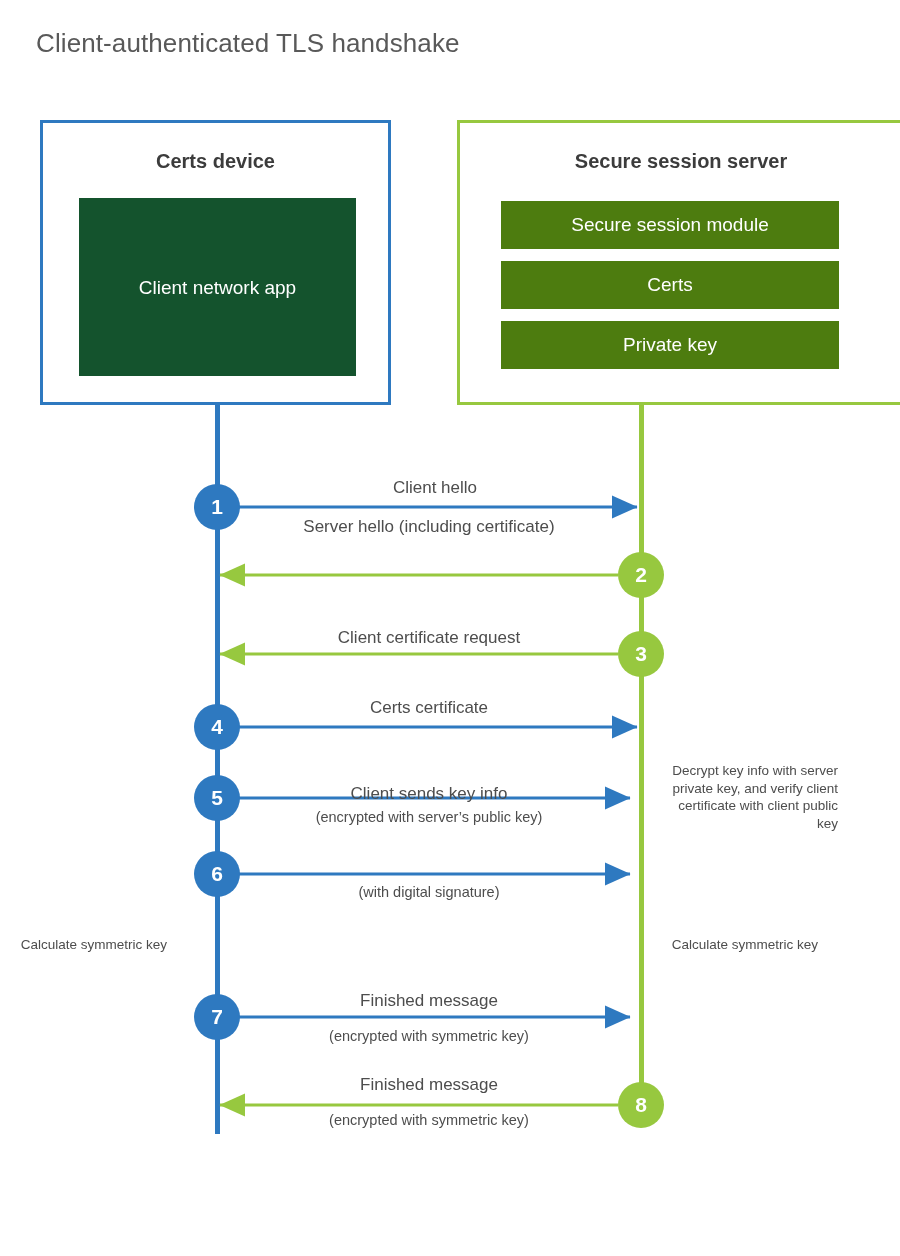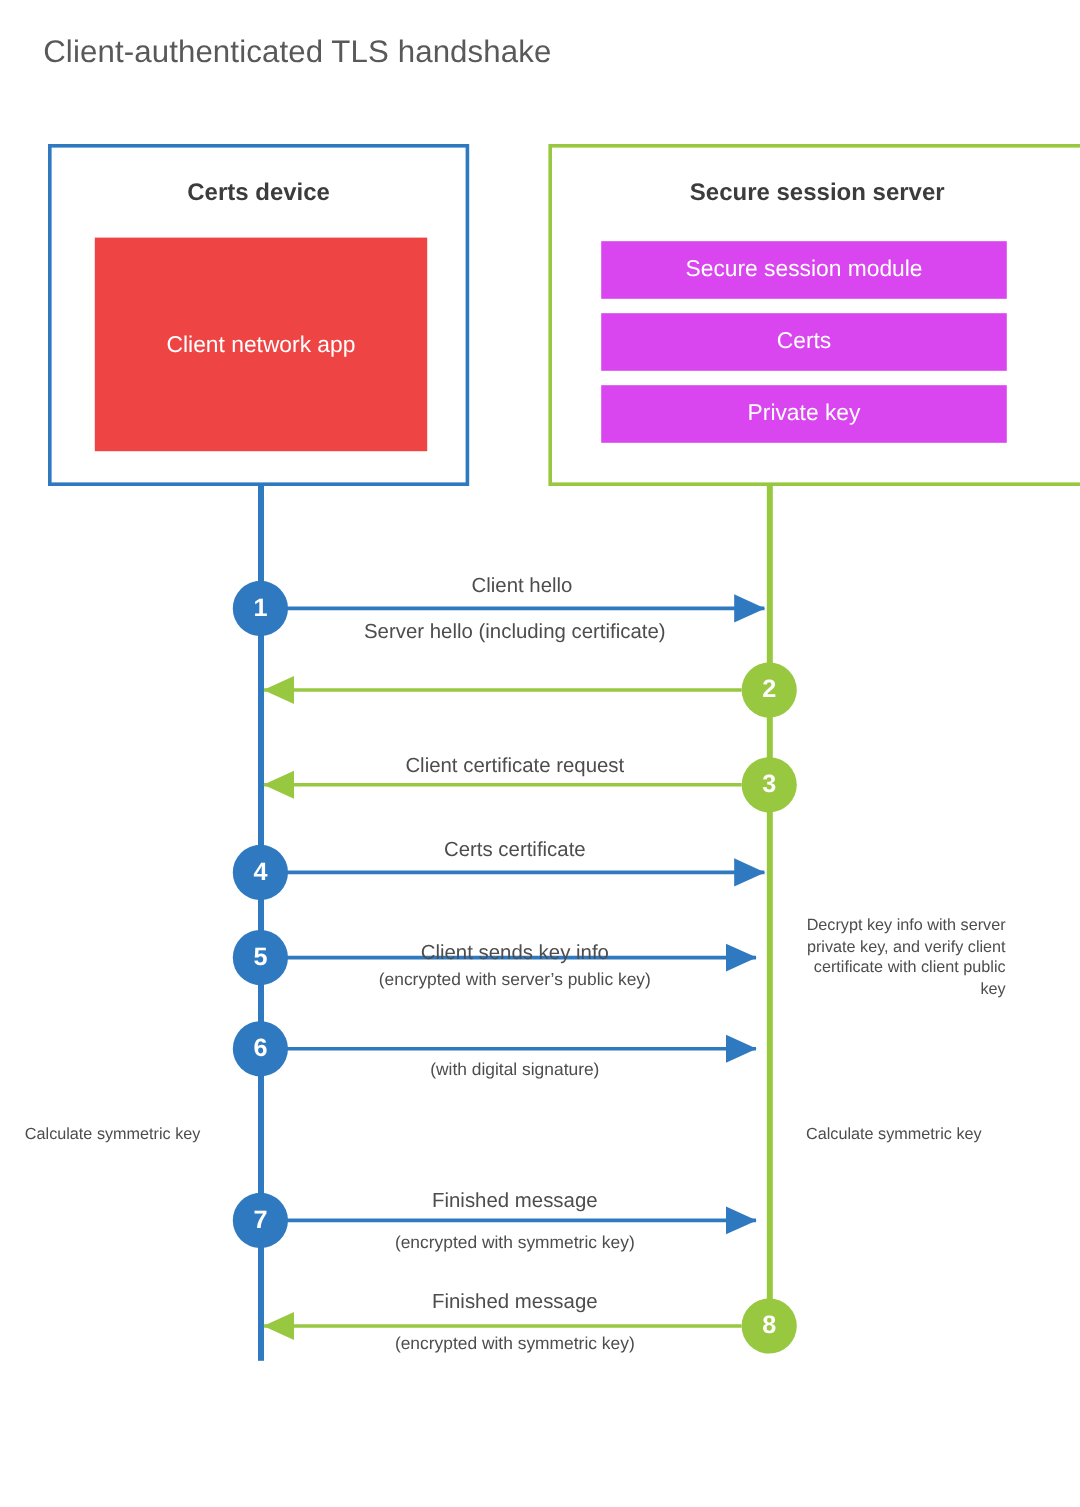--- a/index.html
+++ b/index.html
@@ -64,21 +64,21 @@
     font-weight: bold;
     color: #3c3c3c;
   }
 
   .client-app-box {
     position: absolute;
     left: 36px;
     top: 75px;
     width: 277px;
     height: 178px;
-    background: #ef4444;
+    background: #14532d;
     display: flex;
     align-items: center;
     justify-content: center;
   }
   .client-app-label {
     color: #ffffff;
     font-size: 19px;
     line-height: 27px;
     text-align: center;
     font-weight: 400;
@@ -86,21 +86,21 @@
   }
 
   .server-modules {
     position: absolute;
     left: 41px;
     top: 78px;
     width: 338px;
   }
   .server-module {
     height: 48px;
-    background: #d946ef;
+    background: #4d7c0f;
     display: flex;
     align-items: center;
     justify-content: center;
     margin-bottom: 12px;
     color: #ffffff;
     font-size: 19px;
     font-weight: 400;
   }
   .server-module:last-child { margin-bottom: 0; }
 

